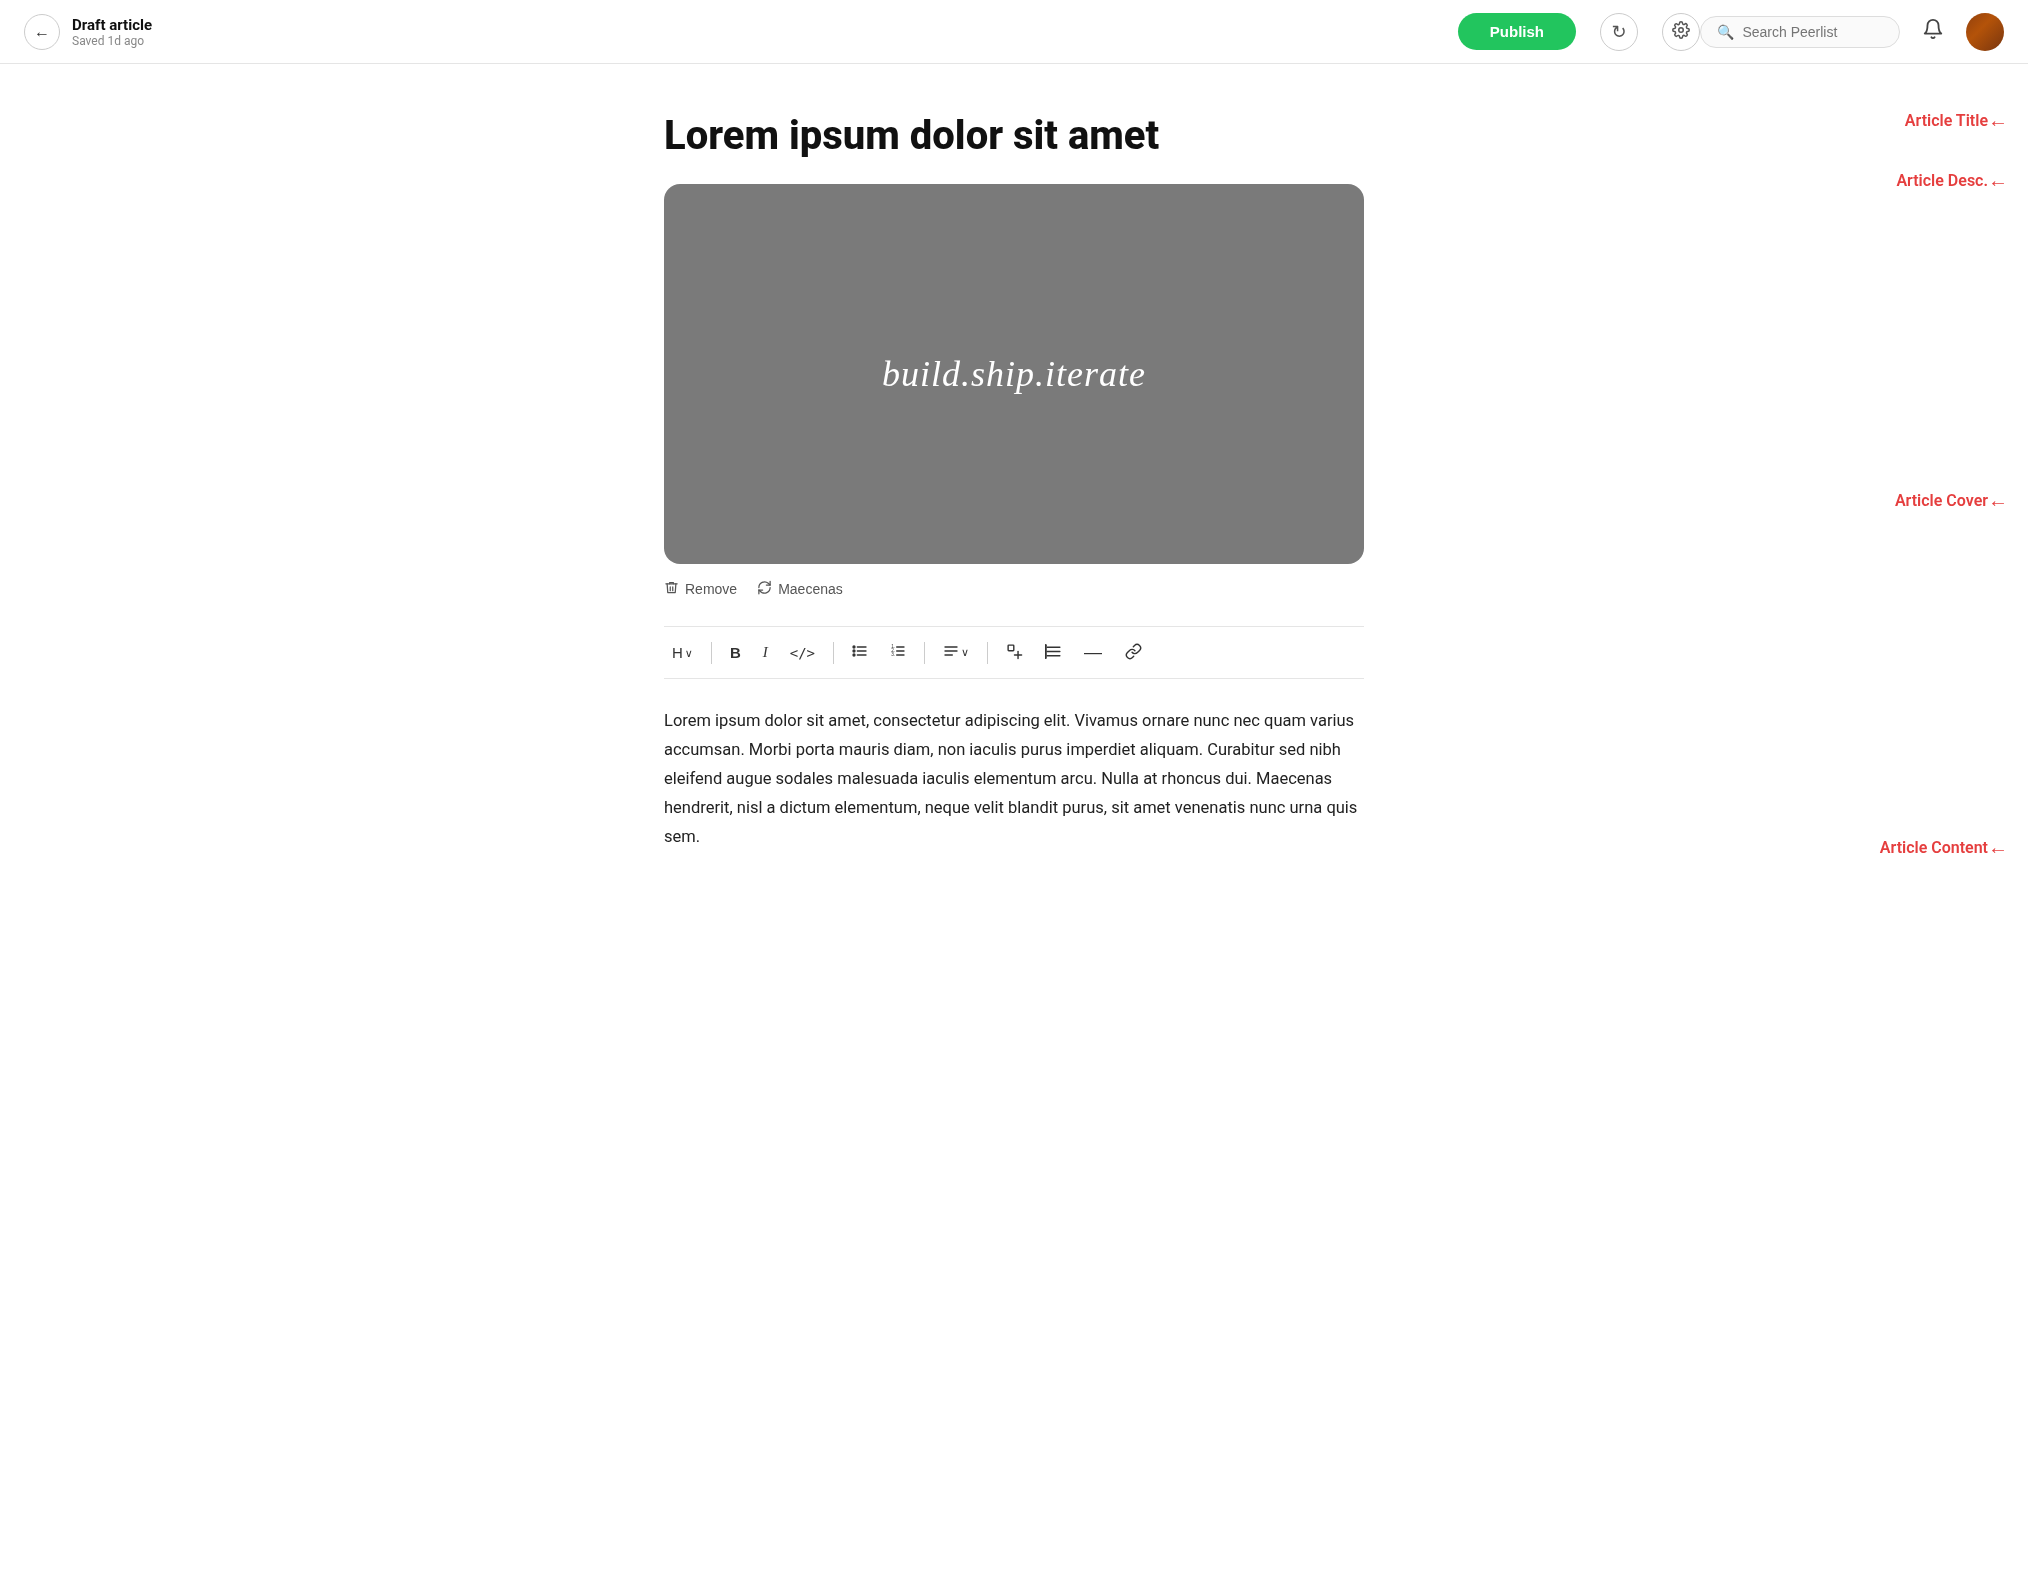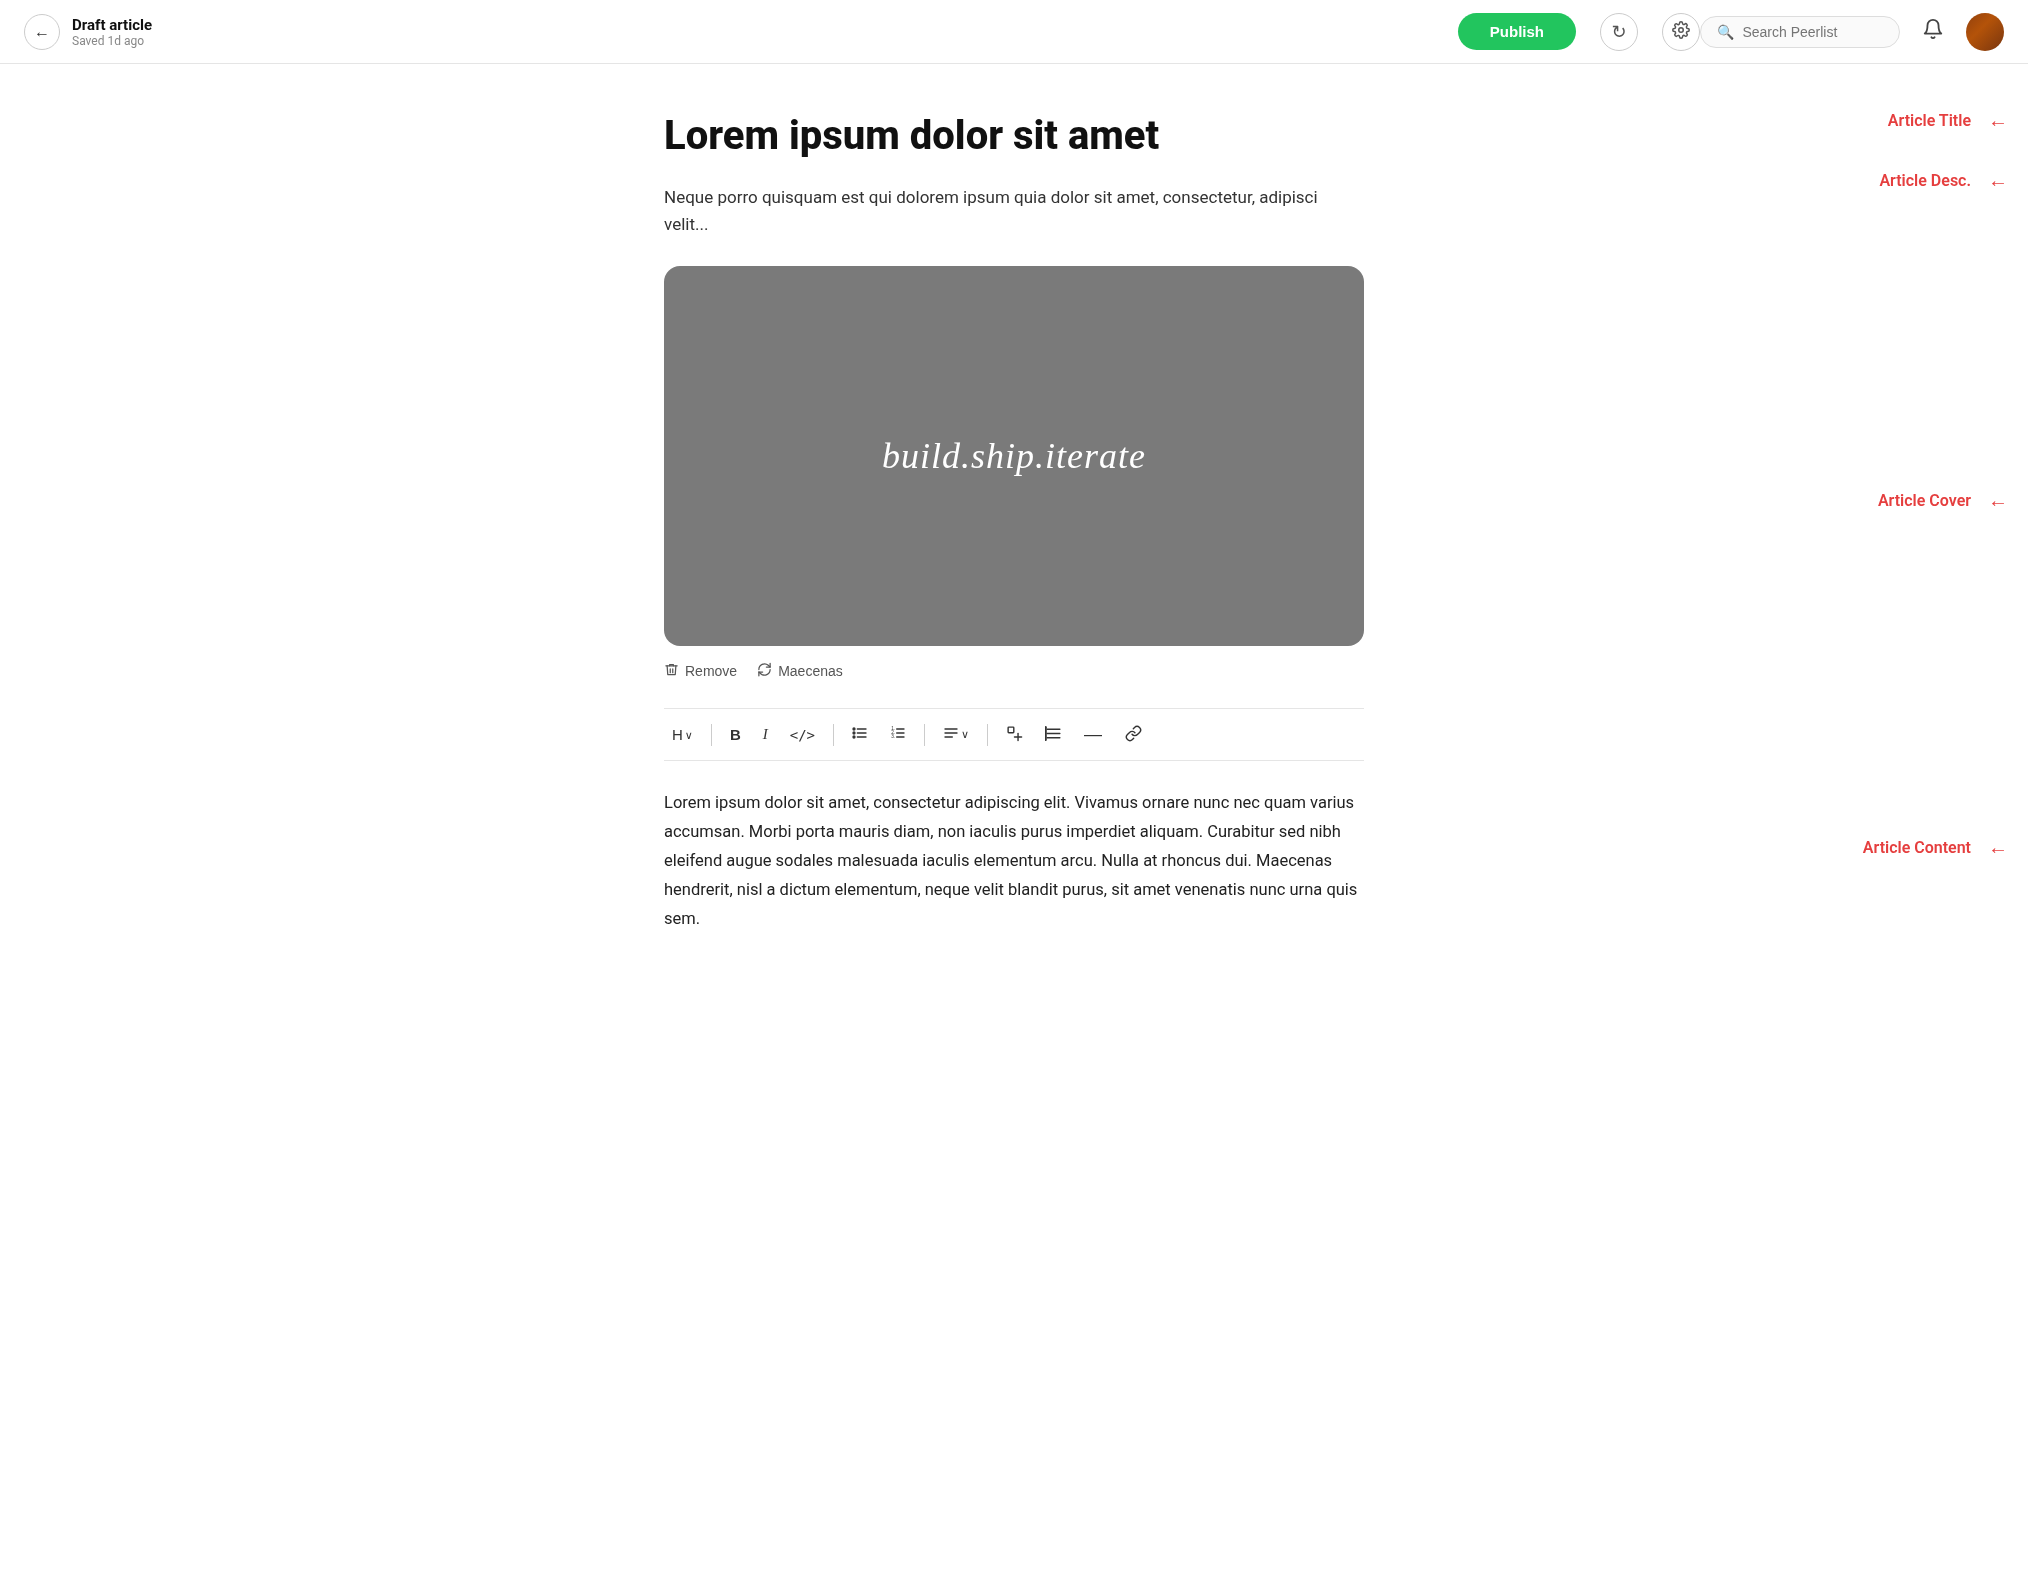--- a/index.html
+++ b/index.html
@@ -242,21 +242,21 @@
       left: 0;
       width: 100%;
       height: 100%;
       pointer-events: none;
       z-index: 200;
     }
     .annotation {
       position: absolute;
       display: flex;
       align-items: center;
-      gap: 17px;
+      gap: 0;
     }
     .annotation-label {
       color: #e53e3e;
       font-size: 16px;
       font-weight: 600;
       white-space: nowrap;
     }
     .annotation-arrow {
       color: #e53e3e;
       font-size: 20px;
@@ -321,21 +321,20 @@
     </div>
     <div class="avatar" style="background: linear-gradient(135deg, #92400e 0%, #b45309 40%, #78350f 100%);"></div>
   </div>
 </header>
 
 <div class="main-wrapper">
   <div class="editor-area">
 
     <h1 class="article-title">Lorem ipsum dolor sit amet</h1>
 
-    <p class="article-desc">Neque porro quisquam est qui dolorem ipsum quia dolor sit amet, consectetur, adipisci velit...</p>
 
     <div class="cover-container">
       <div class="cover-image">
         <span class="cover-text">build.ship.iterate</span>
       </div>
     </div>
 
     <div class="cover-actions">
       <button class="cover-action-btn">
         <span>

